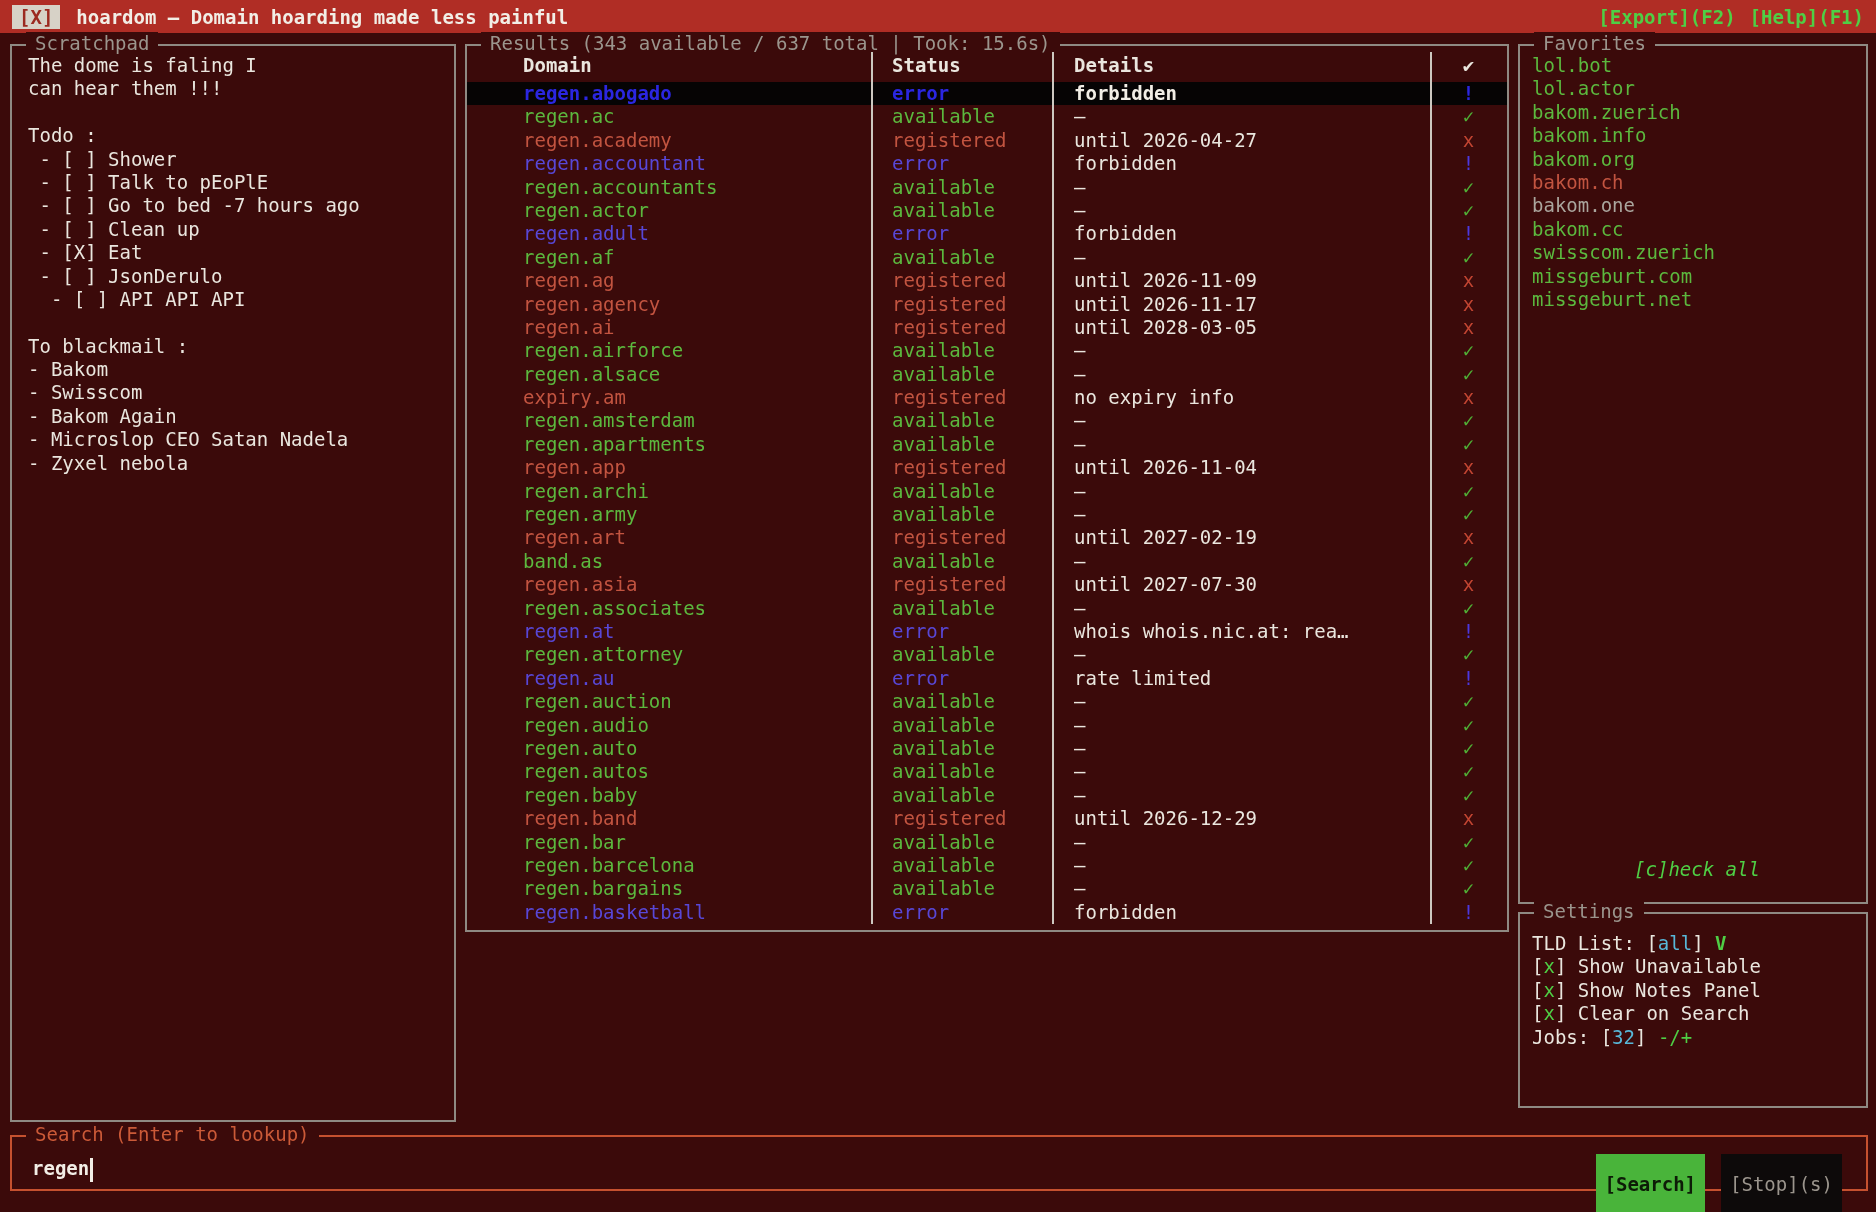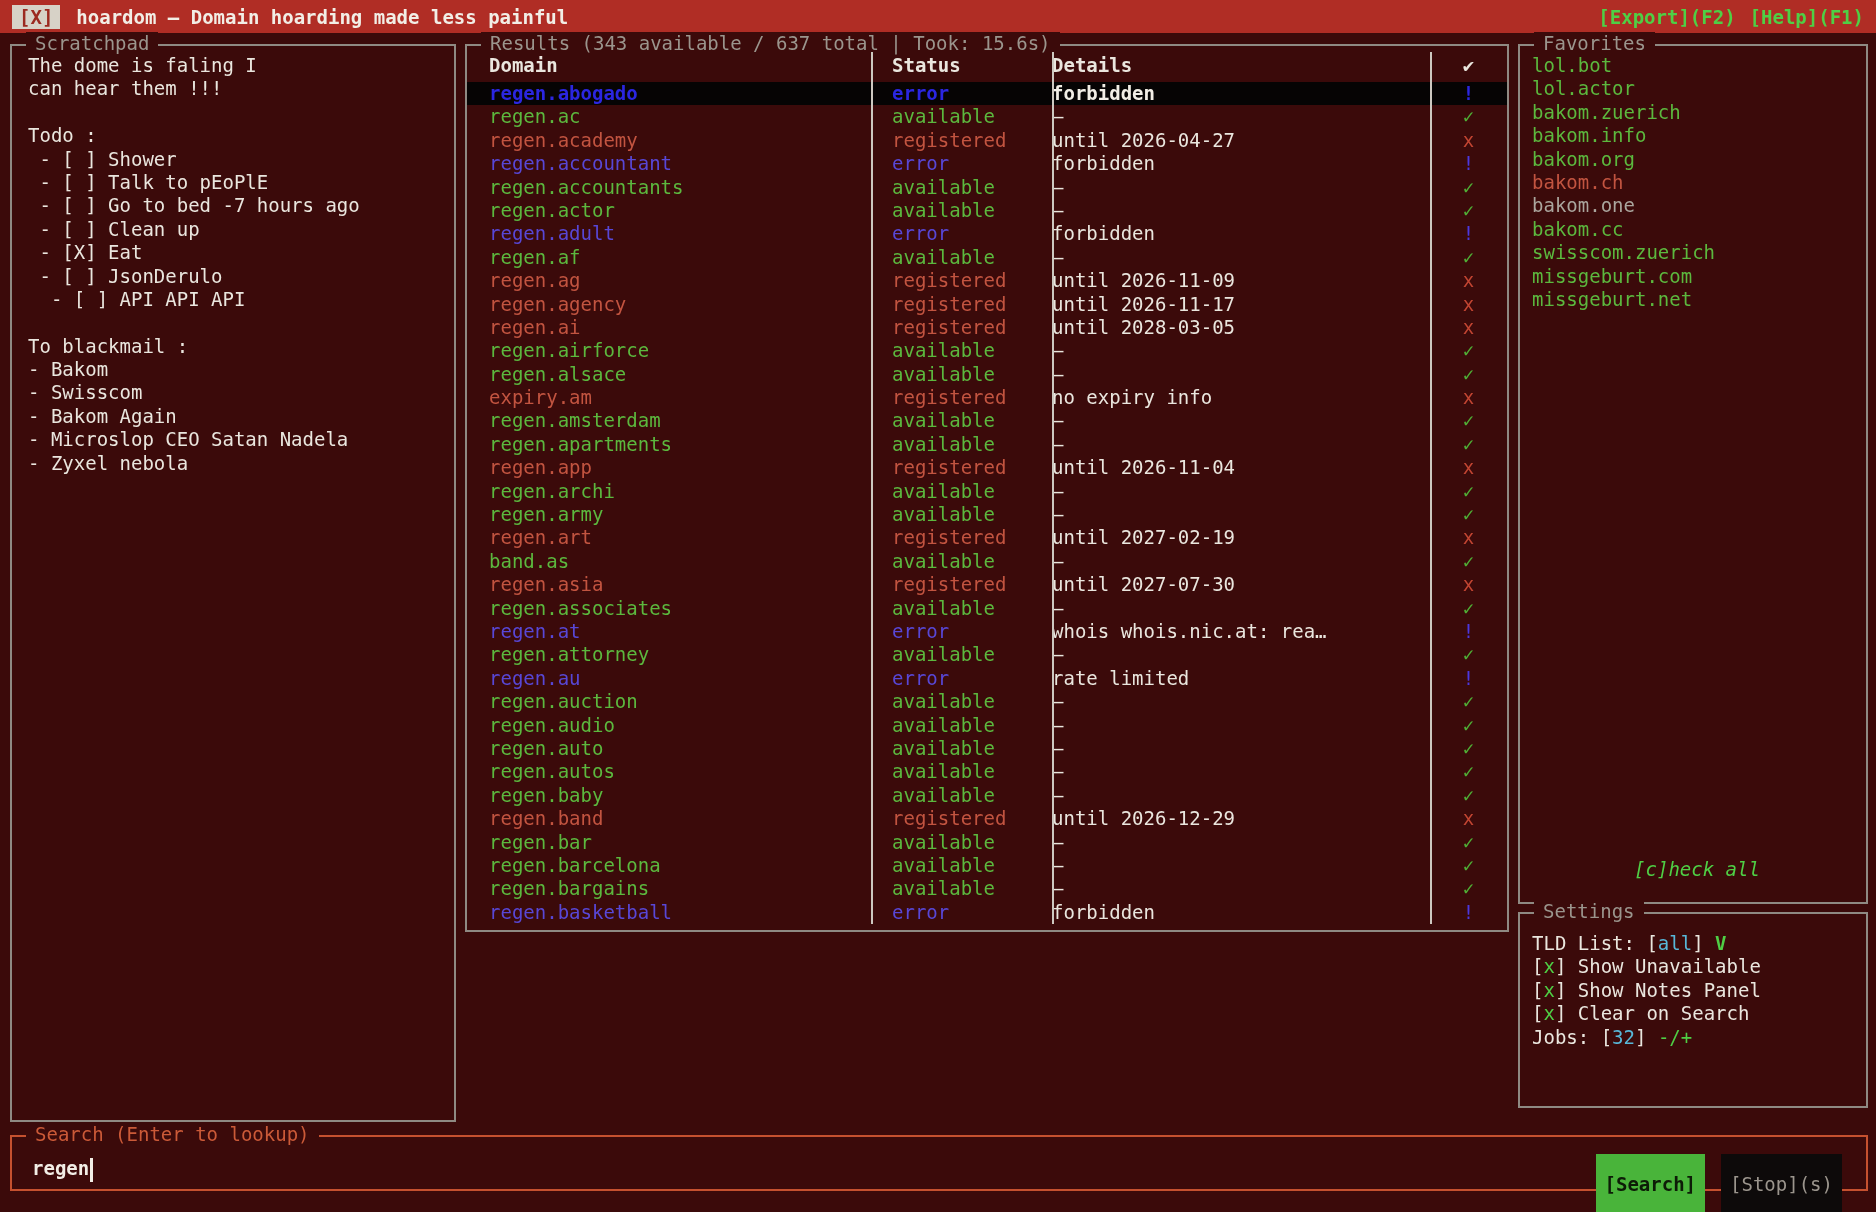--- a/index.html
+++ b/index.html
@@ -70,23 +70,23 @@
     position:absolute;left:0;top:8px;right:0;height:23.4px;line-height:23.4px;
     display:grid;grid-template-columns:404px 181px 378px 1fr;
     font-weight:bold;white-space:pre;
   }
   #results-rows{position:absolute;left:0;top:36px;right:0;}
   .trow{
     height:23.4px;line-height:23.4px;
     display:grid;grid-template-columns:404px 181px 378px 1fr;
     white-space:pre;position:relative;
   }
-  .c-domain{padding-left:22px;overflow:hidden;}
+  .c-domain{padding-left:22px;overflow:hidden;margin-left:34px;}
   .c-status{padding-left:21px;overflow:hidden;}
-  .c-details{color:var(--fg);overflow:hidden;}
+  .c-details{padding-left:22px;color:var(--fg);overflow:hidden;}
   .c-mark{text-align:center;}
   .st-available .c-domain,.st-available .c-status{color:var(--green);}
   .st-registered .c-domain,.st-registered .c-status{color:var(--red);}
   .st-error .c-domain,.st-error .c-status{color:var(--blue);}
   .st-available .c-mark{color:#4fae35;}
   .st-registered .c-mark{color:#c24532;}
   .st-error .c-mark{color:#4b38e0;}
   .trow.selected{background:var(--selbg);font-weight:bold;}
   .trow.selected .c-domain,.trow.selected .c-status{color:var(--selblue);}
   .trow.selected .c-mark{color:var(--selblue);}

